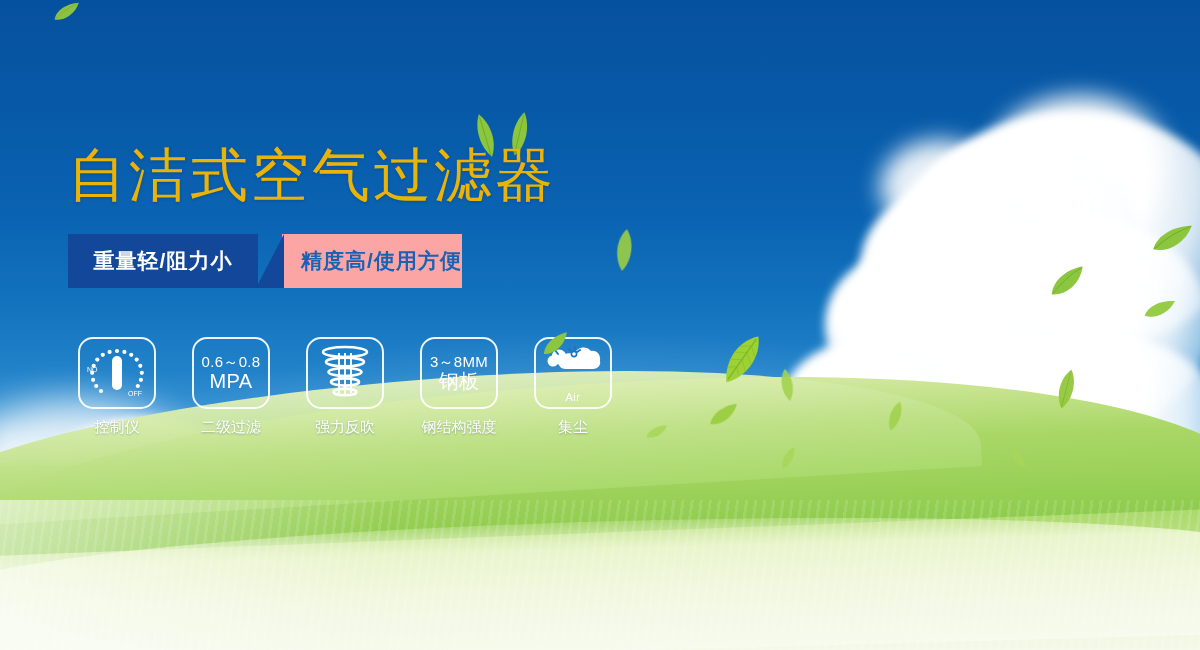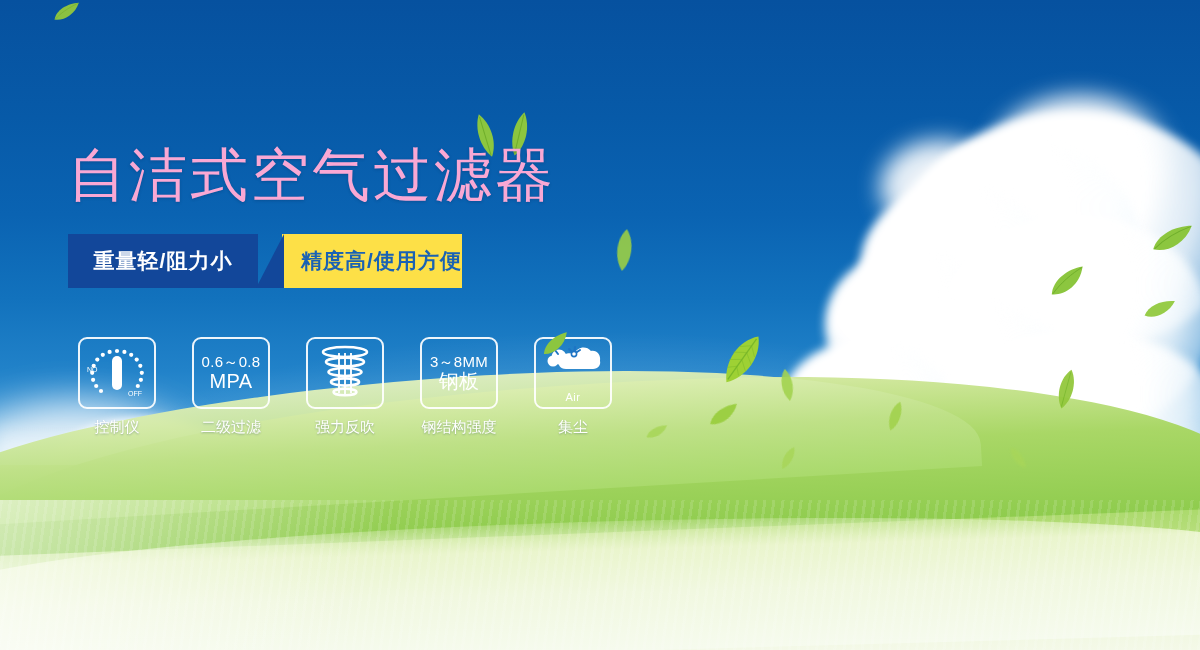--- a/index.html
+++ b/index.html
@@ -116,21 +116,21 @@
 
   
   .leaf{position:absolute;}
   .leaf svg{display:block;width:100%;height:100%;}
 
   
   .headline{
     position:absolute;left:68px;top:146px;
     font-size:58px;line-height:1;
     letter-spacing:3px;
-    color:#f9a8d4;
+    color:#eab308;
     font-weight:300;
     white-space:nowrap;
     text-shadow:0 1px 3px rgba(0,30,70,.25);
   }
 
   
   .subbar{
     position:absolute;left:68px;top:234px;
     height:54px;width:394px;
     display:flex;
@@ -146,37 +146,37 @@
   }
   .sub-left:after{
     content:"";position:absolute;right:-26px;top:0;
     width:0;height:0;
     border-style:solid;
     border-width:0 0 54px 28px;
     border-color:transparent transparent #12479a transparent;
   }
   .sub-right{
     flex:1;height:100%;
-    background:#fde047;
+    background:#fca5a5;
     display:flex;align-items:center;justify-content:center;
     color:#1a62b4;font-size:21px;letter-spacing:1px;font-weight:700;
     padding-left:19px;
     z-index:1;
   }
 
   
   .features{
     position:absolute;left:78px;top:337px;
     display:flex;gap:36px;
   }
   .feature{width:78px;display:flex;flex-direction:column;align-items:center;}
   .feat-box{
     width:78px;height:72px;
     border:2px solid rgba(255,255,255,.92);
-    border-radius:9px;
+    border-radius:15px;
     display:flex;flex-direction:column;align-items:center;justify-content:center;
     box-sizing:border-box;
     color:#fff;
   }
   .feat-text{
     font-size:15px;line-height:1.15;text-align:center;
     color:#fff;letter-spacing:.3px;font-weight:400;
   }
   .feat-text .l2{font-size:20px;}
   .feat-label{

